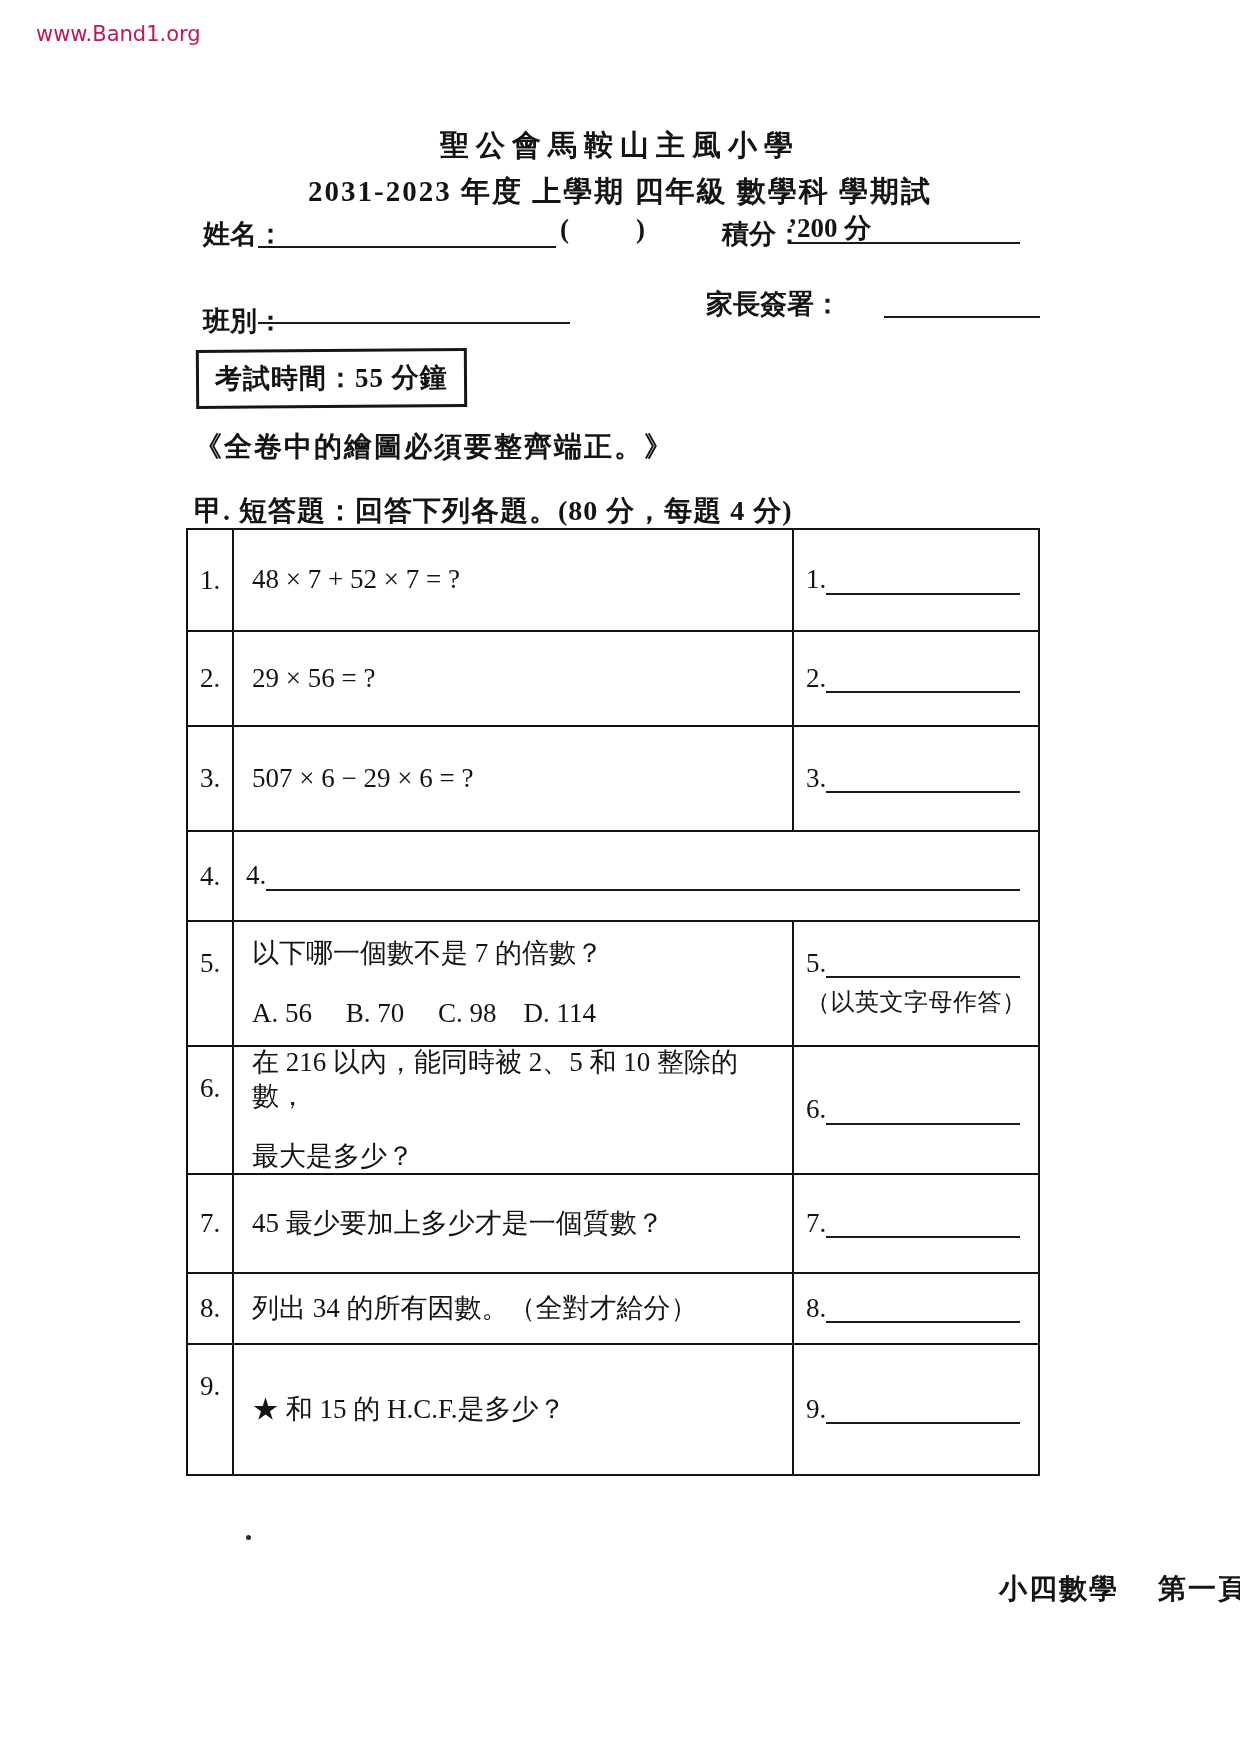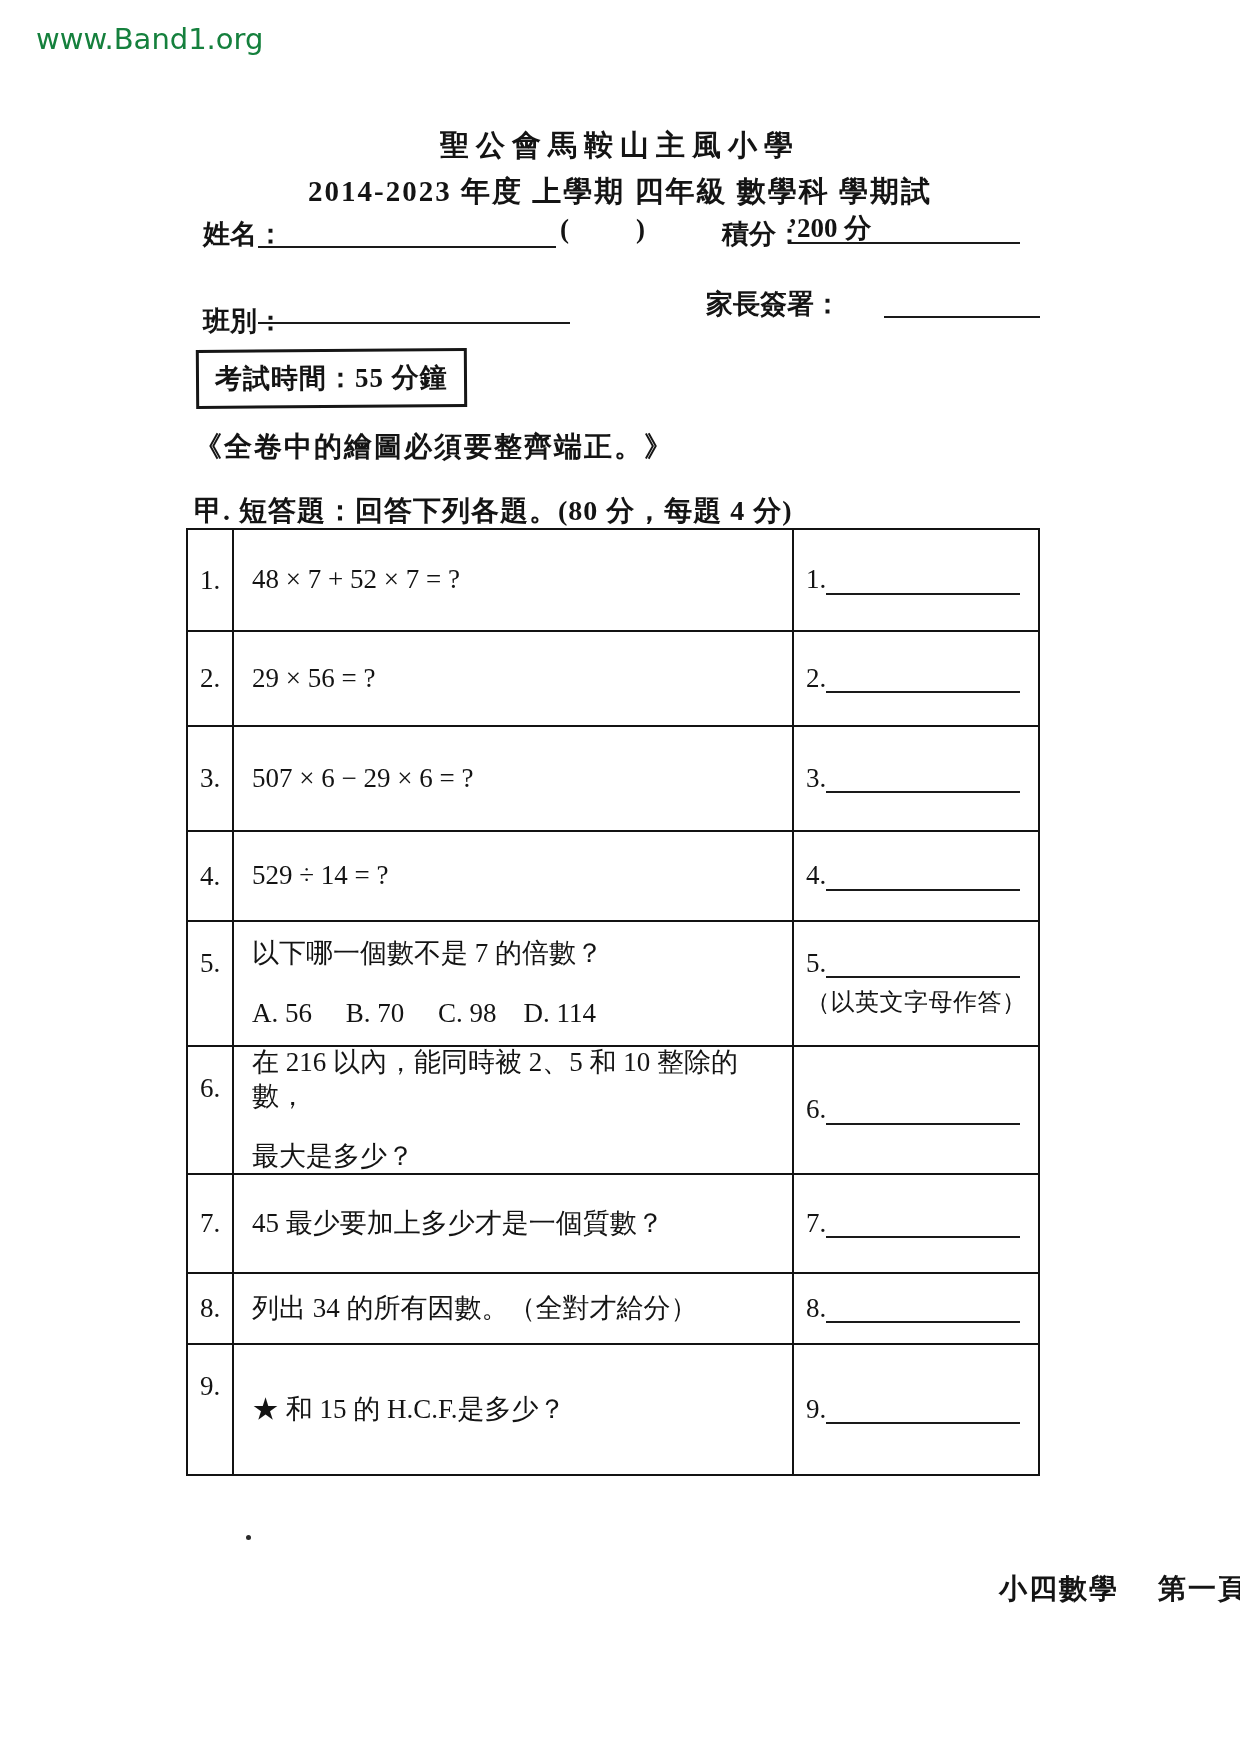--- a/index.html
+++ b/index.html
@@ -9,21 +9,21 @@
     background:#ffffff;
     color:#141414;
     font-family:"Liberation Serif", serif;
     overflow:hidden;
   }
   .abs { position:absolute; }
 
   .watermark {
     left:36px; top:22px;
     font-family:"DejaVu Sans", sans-serif;
-    font-size:29px; color:#15803d;
+    font-size:21px; color:#be185d;
   }
 
   .school-title {
     left:0; top:126px; width:100%;
     text-align:center; font-size:29px; font-weight:bold;
     letter-spacing:7px;
   }
   .exam-title {
     left:0; top:172px; width:100%;
     text-align:center; font-size:29px; font-weight:bold;
@@ -107,21 +107,21 @@
     left:246px; top:1535px; width:5px; height:5px;
     background:#2a2a2a; border-radius:50%;
   }
 </style>
 </head>
 <body>
 
 <div class="abs watermark">www.Band1.org</div>
 
 <div class="abs school-title">聖公會馬鞍山主風小學</div>
-<div class="abs exam-title">2014-2023 年度 上學期 四年級 數學科 學期試</div>
+<div class="abs exam-title">2031-2023 年度 上學期 四年級 數學科 學期試</div>
 
 <div class="abs hfield" style="left:203px; top:216px;">姓名：</div>
 <div class="uline" style="left:258px; top:212px; width:298px;"></div>
 <div class="abs hfield" style="left:560px; top:214px;">(</div>
 <div class="abs hfield" style="left:636px; top:214px;">)</div>
 <div class="abs hfield" style="left:722px; top:216px;">積分：</div>
 <div class="uline score-line" style="left:788px; top:208px; width:232px;">’200 分</div>
 
 <div class="abs hfield" style="left:203px; top:303px;">班別：</div>
 <div class="uline" style="left:258px; top:288px; width:312px;"></div>
@@ -168,23 +168,20 @@
     <div class="cell answer">
       <div class="ans-line">
         <span class="ans-no">3.</span>
         <span class="ans-underline"></span>
       </div>
 
     </div>
   </div>
     <div class="qrow" style="height: 90px;">
     <div class="cell num">4.</div>
-    <div class="cell question">
-        <div class="qline">529 ÷ 14 = ?</div>
-      </div>
     <div class="cell answer">
       <div class="ans-line">
         <span class="ans-no">4.</span>
         <span class="ans-underline"></span>
       </div>
 
     </div>
   </div>
     <div class="qrow multi" style="height: 125px;">
     <div class="cell num">5.</div>

